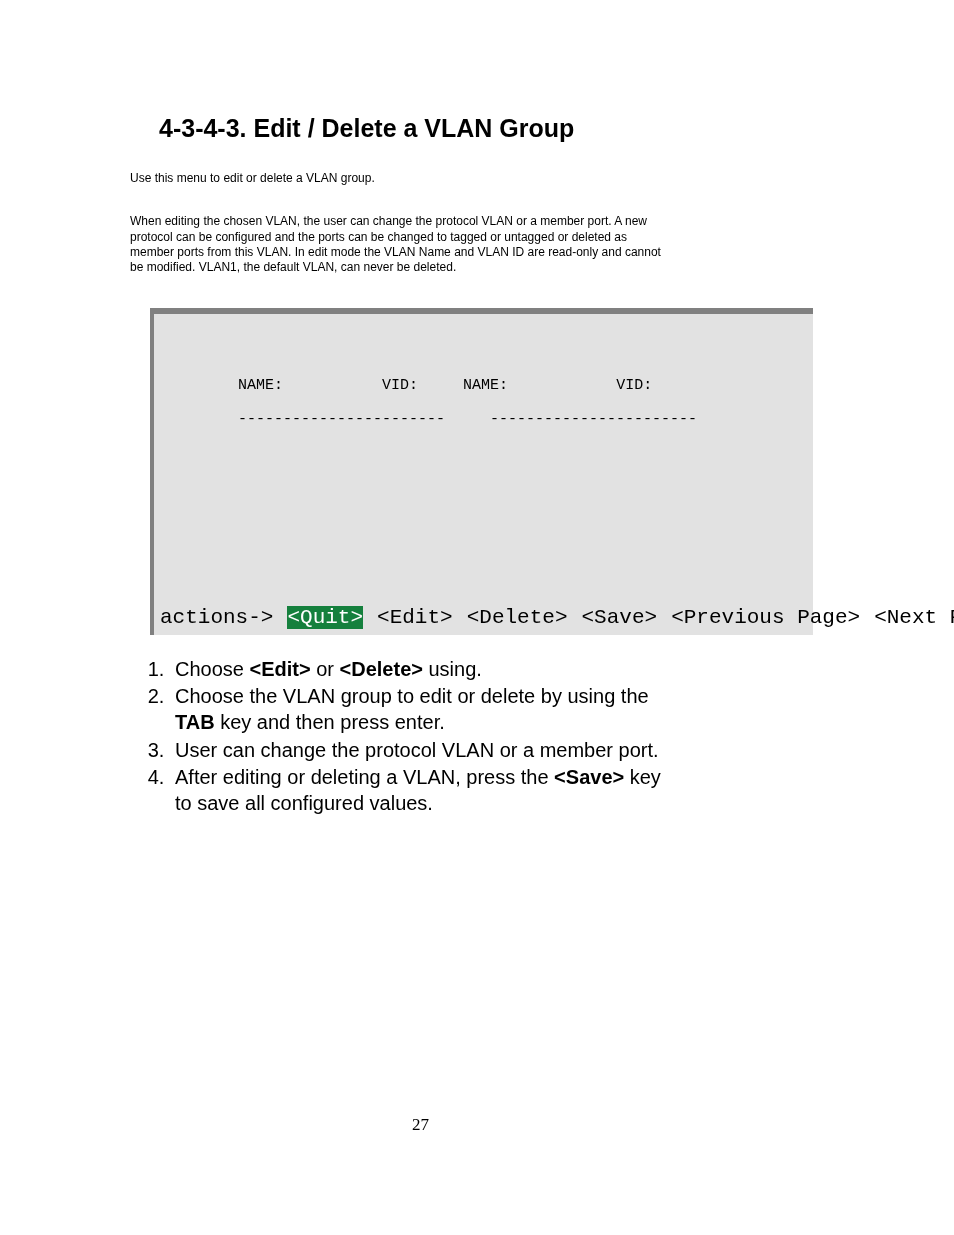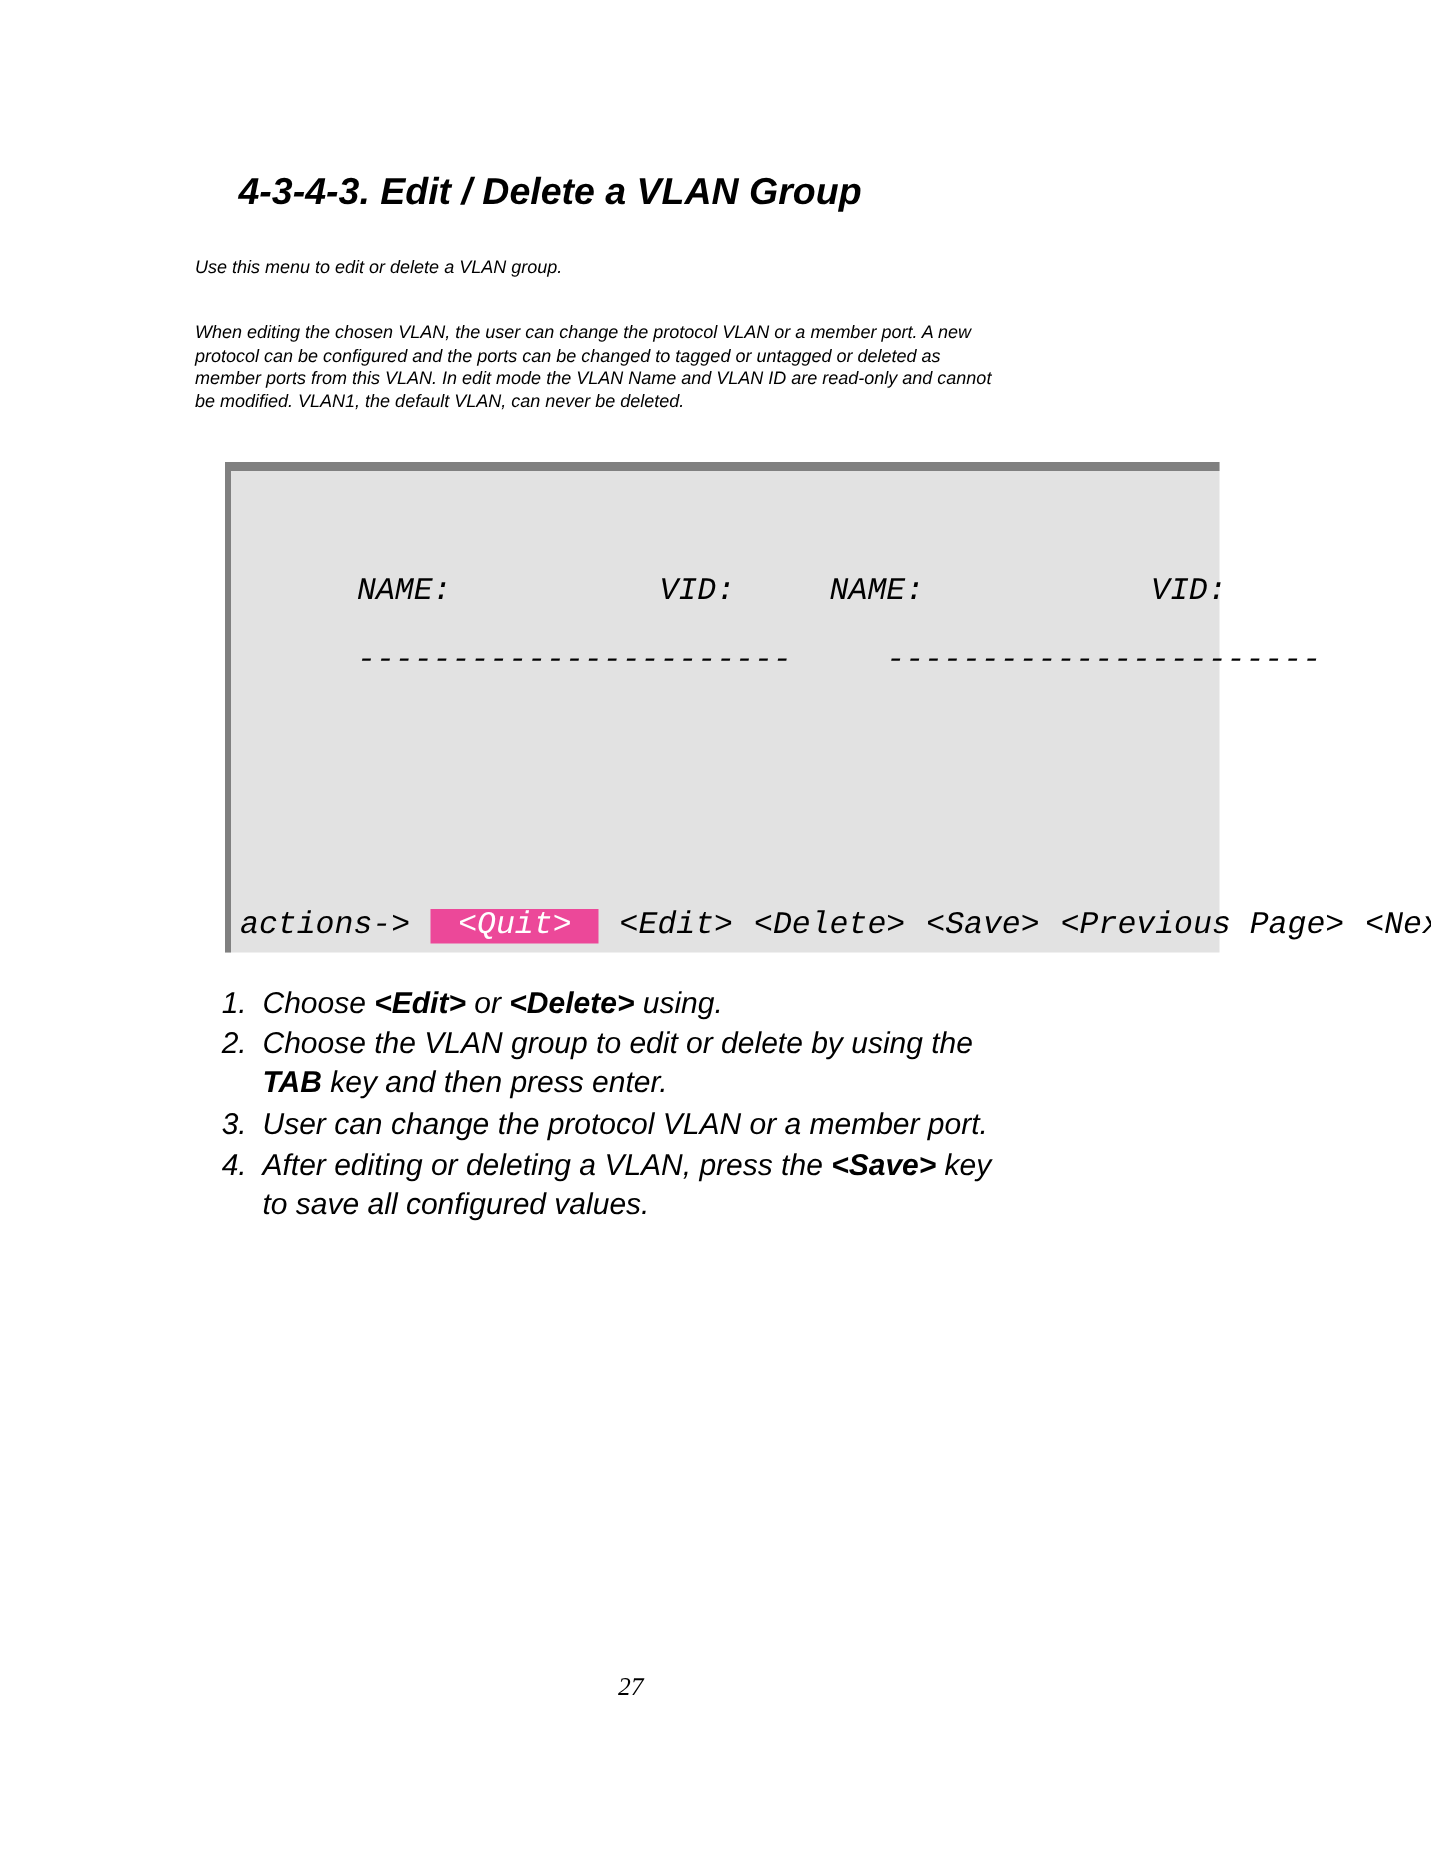--- a/index.html
+++ b/index.html
@@ -8,21 +8,20 @@
     background: #ffffff;
     color: #000000;
     font-family: Arial, Helvetica, sans-serif;
   }
   .page {
     width: 797px;
     min-height: 1235px;
     position: relative;
     box-sizing: border-box;
     padding: 114px 130px 0 130px;
-    font-style: italic;
   }
   .heading {
     font-size: 25px;
     font-weight: bold;
     margin: 0 0 28px 29px;
   }
   .para {
     font-size: 12px;
     line-height: 1.28;
     margin: 0 0 28px 0;
@@ -35,21 +34,21 @@
   .terminal {
     width: 663px;
     background: #e2e2e2;
     border-top: 6px solid #808080;
     border-left: 4px solid #808080;
     box-sizing: border-box;
   }
   .terminal-body {
     height: 284px;
     font-family: "Courier New", Courier, monospace;
-    font-size: 21px;
+    font-size: 15px;
     white-space: pre;
     padding: 46px 0 0 0;
     box-sizing: border-box;
   }
   .terminal-line {
     padding-left: 84px;
   }
   .terminal-actions {
     font-family: "Courier New", Courier, monospace;
     font-size: 21px;
@@ -59,23 +58,23 @@
     gap: 14px;
     white-space: nowrap;
   }
   .terminal-actions .lbl {
     margin-right: 0;
   }
   .action-item {
     display: inline-block;
   }
   .action-selected {
-    background: #ec4899;
+    background: #15803d;
     color: #ffffff;
-    padding: 0 18px;
+    padding: 0 0;
   }
   ol.steps {
     font-size: 20px;
     line-height: 1.28;
     margin: 0 0 0 0;
     padding-left: 40px;
   }
   ol.steps li {
     padding-left: 5px;
     margin-bottom: 2px;

